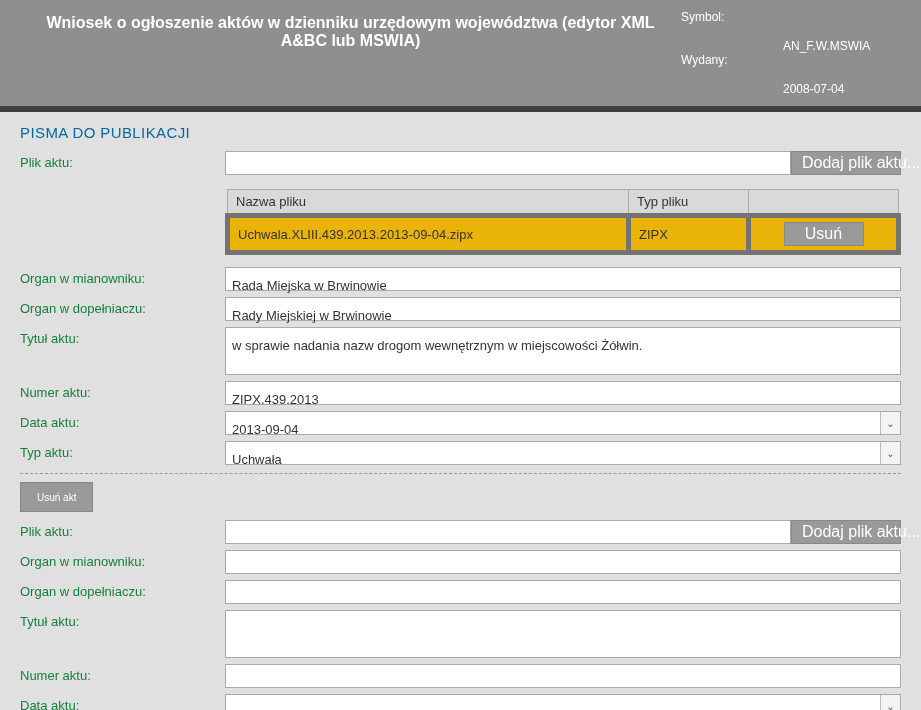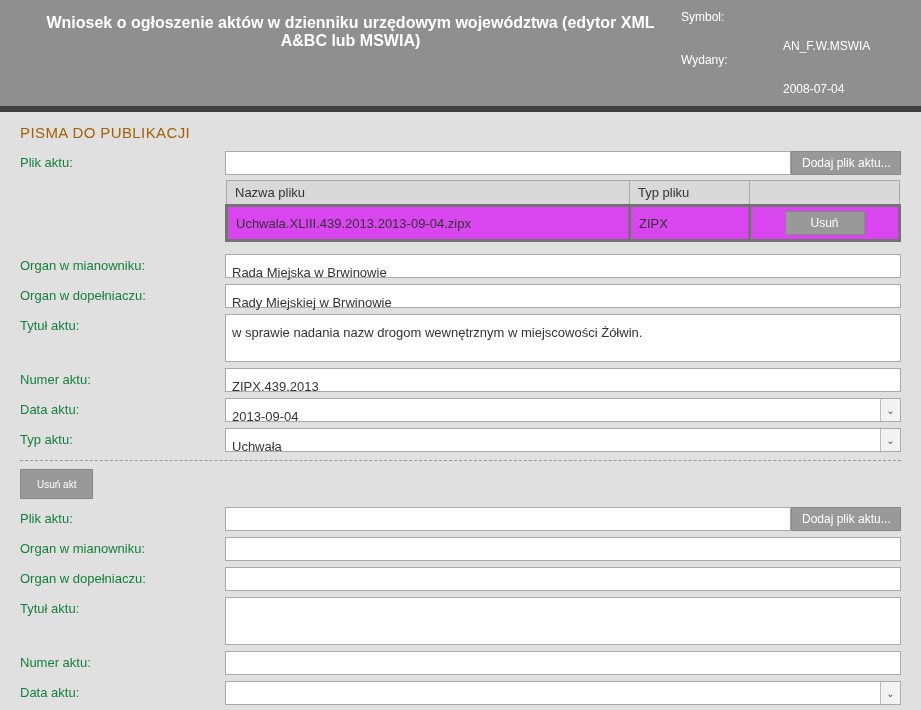--- a/index.html
+++ b/index.html
@@ -35,21 +35,21 @@
   .meta-row { display: flex; gap: 12px; }
   .meta-label { width: 90px; }
   .meta-value { font-weight: normal; margin-top: 29px; }
   .body {
     background: #e0e0e0;
     padding: 12px 20px 20px 20px;
   }
   .section-title {
     font-size: 15px;
     letter-spacing: 0.4px;
-    color: #a16207;
+    color: #0369a1;
     margin-bottom: 10px;
   }
   .dashsep {
     border: none;
     border-top: 1.5px dashed #999;
     margin: 8px 0;
   }
   .row {
     display: flex;
     align-items: stretch;
@@ -76,21 +76,21 @@
   .field-with-btn {
     display: flex;
   }
   .field-with-btn .field { flex: 1; }
   .btn {
     background: #999;
     color: #fff;
     border: 1px solid #888;
     height: 24px;
     padding: 0 10px;
-    font-size: 12px;
+    font-size: 16px;
     cursor: pointer;
     white-space: nowrap;
   }
   .btn.wide { width: 110px; }
   .btn.big {
     height: 30px;
     padding: 0 16px;
     font-size: 10px;
   }
   .select-wrap {
@@ -104,34 +104,34 @@
     background: #f3f3f3;
     display: flex;
     align-items: center;
     justify-content: center;
     font-size: 10px;
     color: #555;
   }
   table.filetable {
     width: 100%;
     border-collapse: collapse;
-    margin-top: 5px;
+    margin-top: 14px;
     margin-bottom: 6px;
   }
   table.filetable th {
     background: #d9d9d9;
     border: 1px solid #aaa;
     text-align: left;
     font-weight: normal;
     padding: 4px 8px;
     color: #333;
   }
   table.filetable td {
-    border: 3px solid #737373;
-    background: #d946ef;
+    border: 5px solid #737373;
+    background: #eab308;
     padding: 4px 8px;
   }
   table.filetable td.cell-btn {
     text-align: center;
     width: 140px;
   }
 </style>
 </head>
 <body>
 

